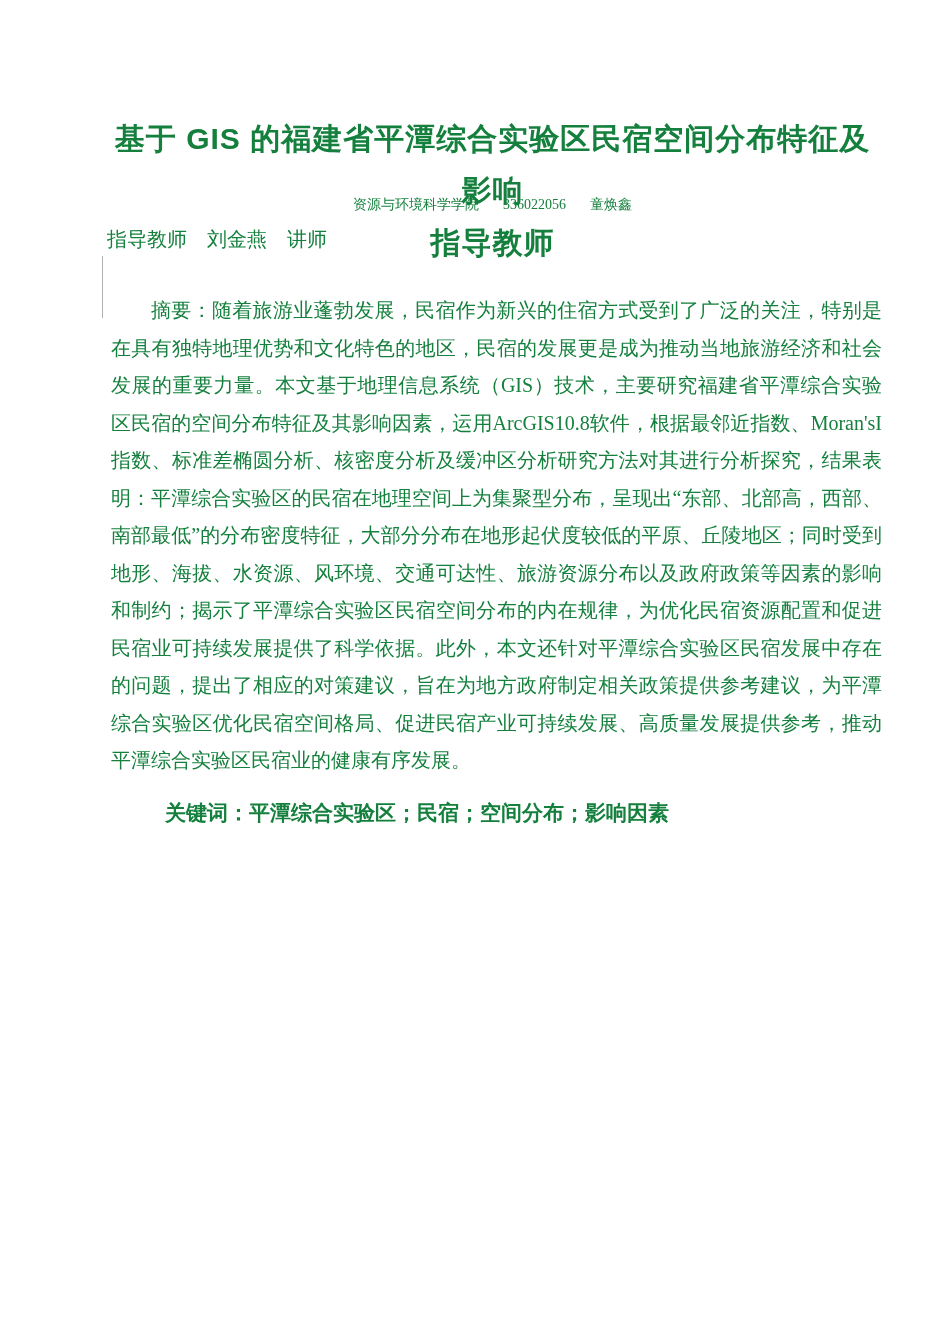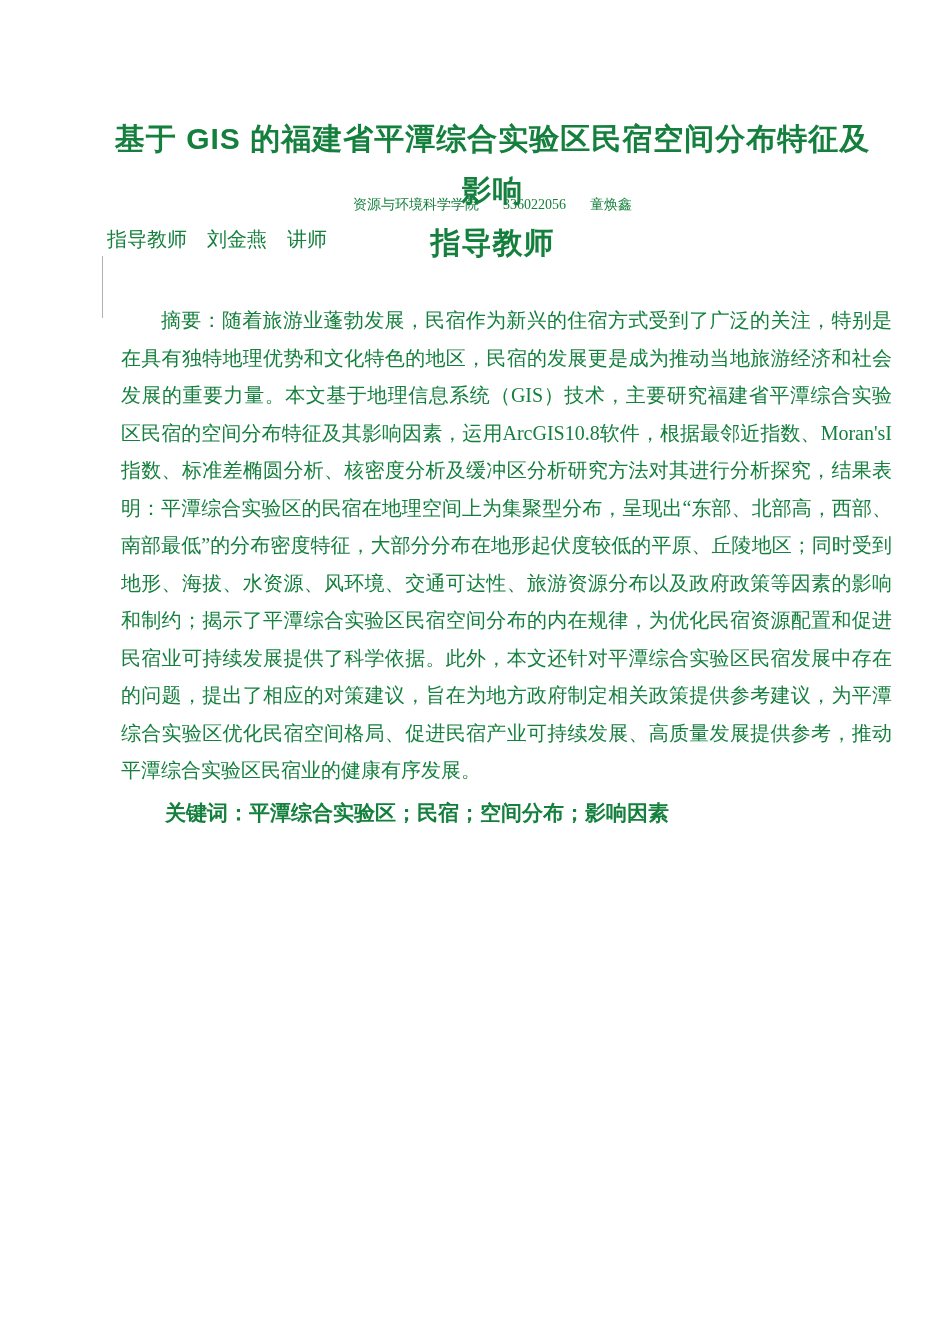--- a/index.html
+++ b/index.html
@@ -61,21 +61,21 @@
     top: 256px;
     width: 1px;
     height: 62px;
     background: #b0b0b0;
   }
   .abstract {
     position: absolute;
     top: 288px;
     left: 107px;
     width: 771px;
-    margin: 14px;
+    margin: 4px;
     font-size: 20px;
     line-height: 37.5px;
     text-align: justify;
     text-justify: inter-ideograph;
     text-indent: 2em;
   }
   .keywords {
     position: absolute;
     top: 781px;
     left: 107px;

